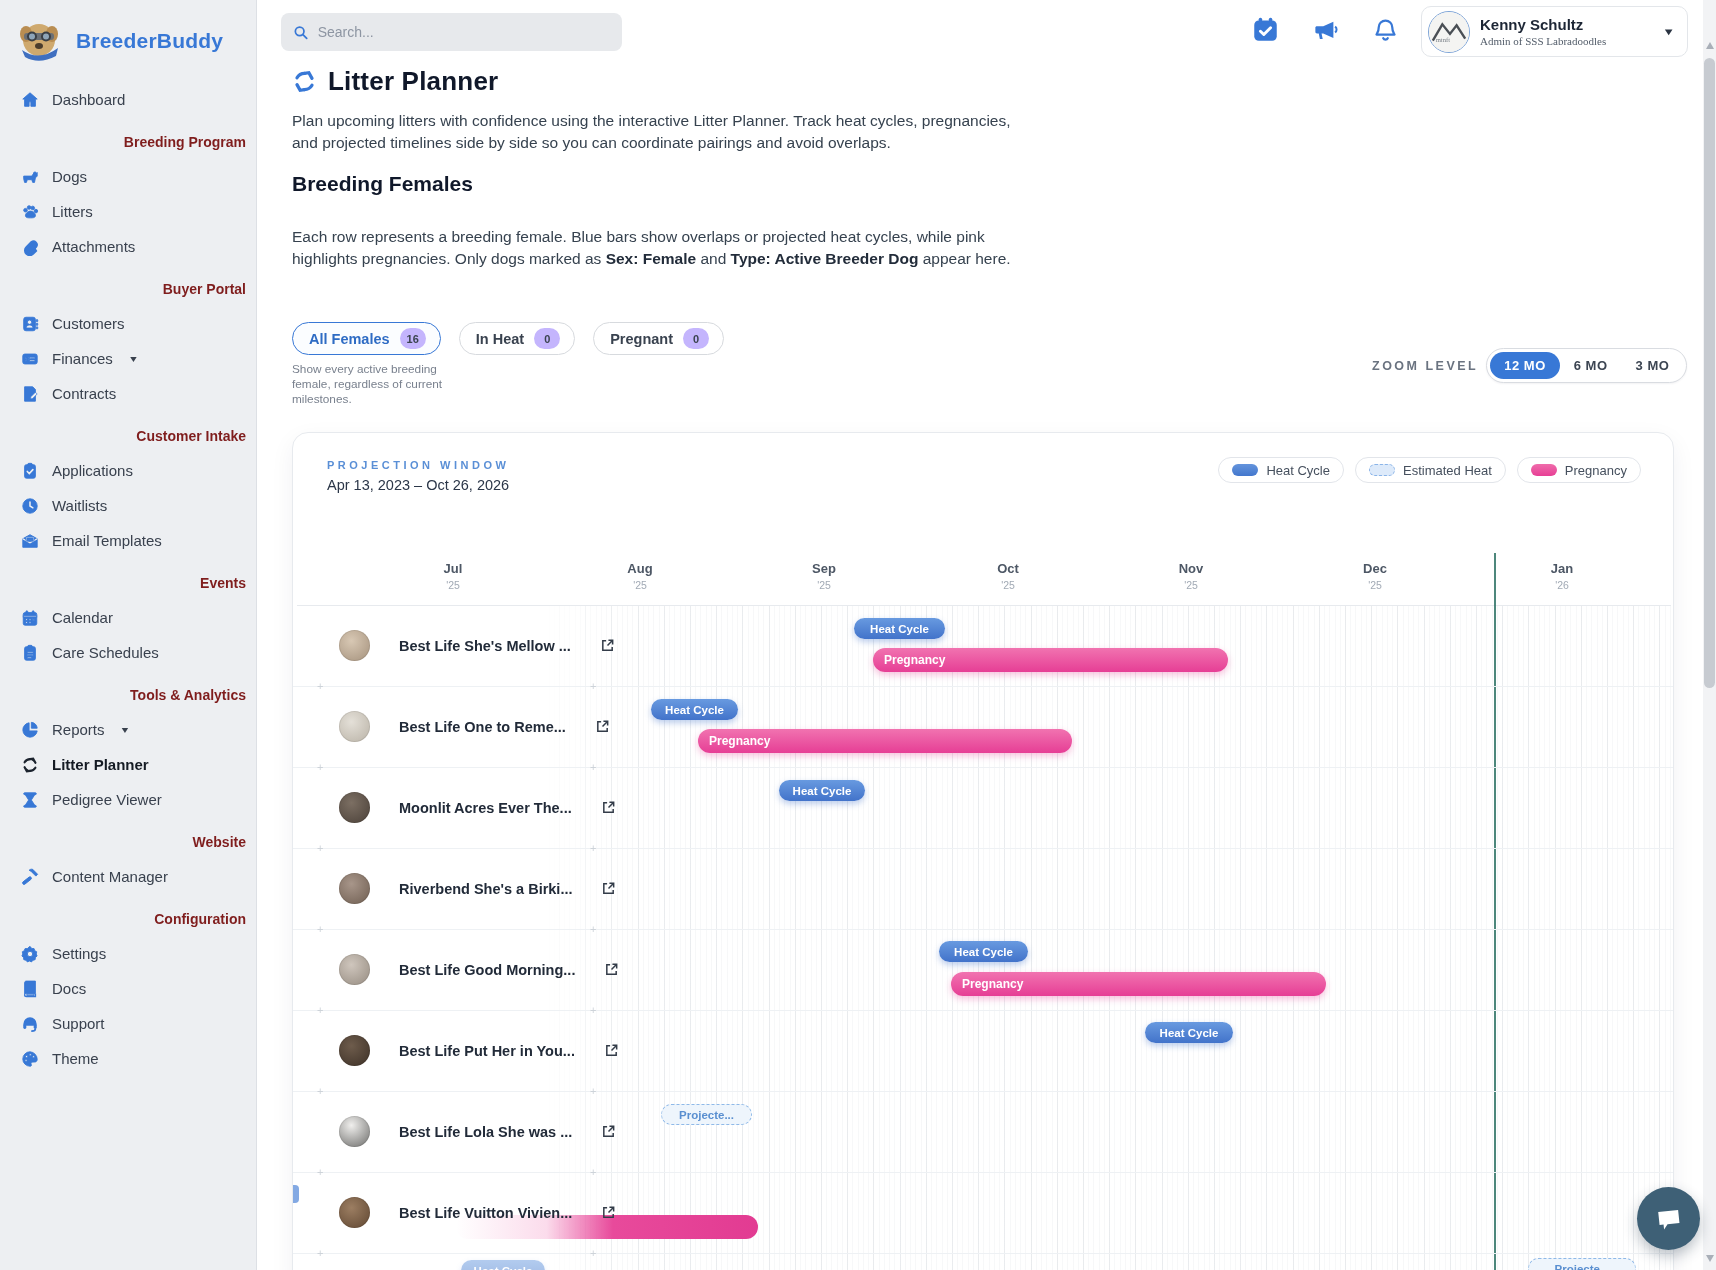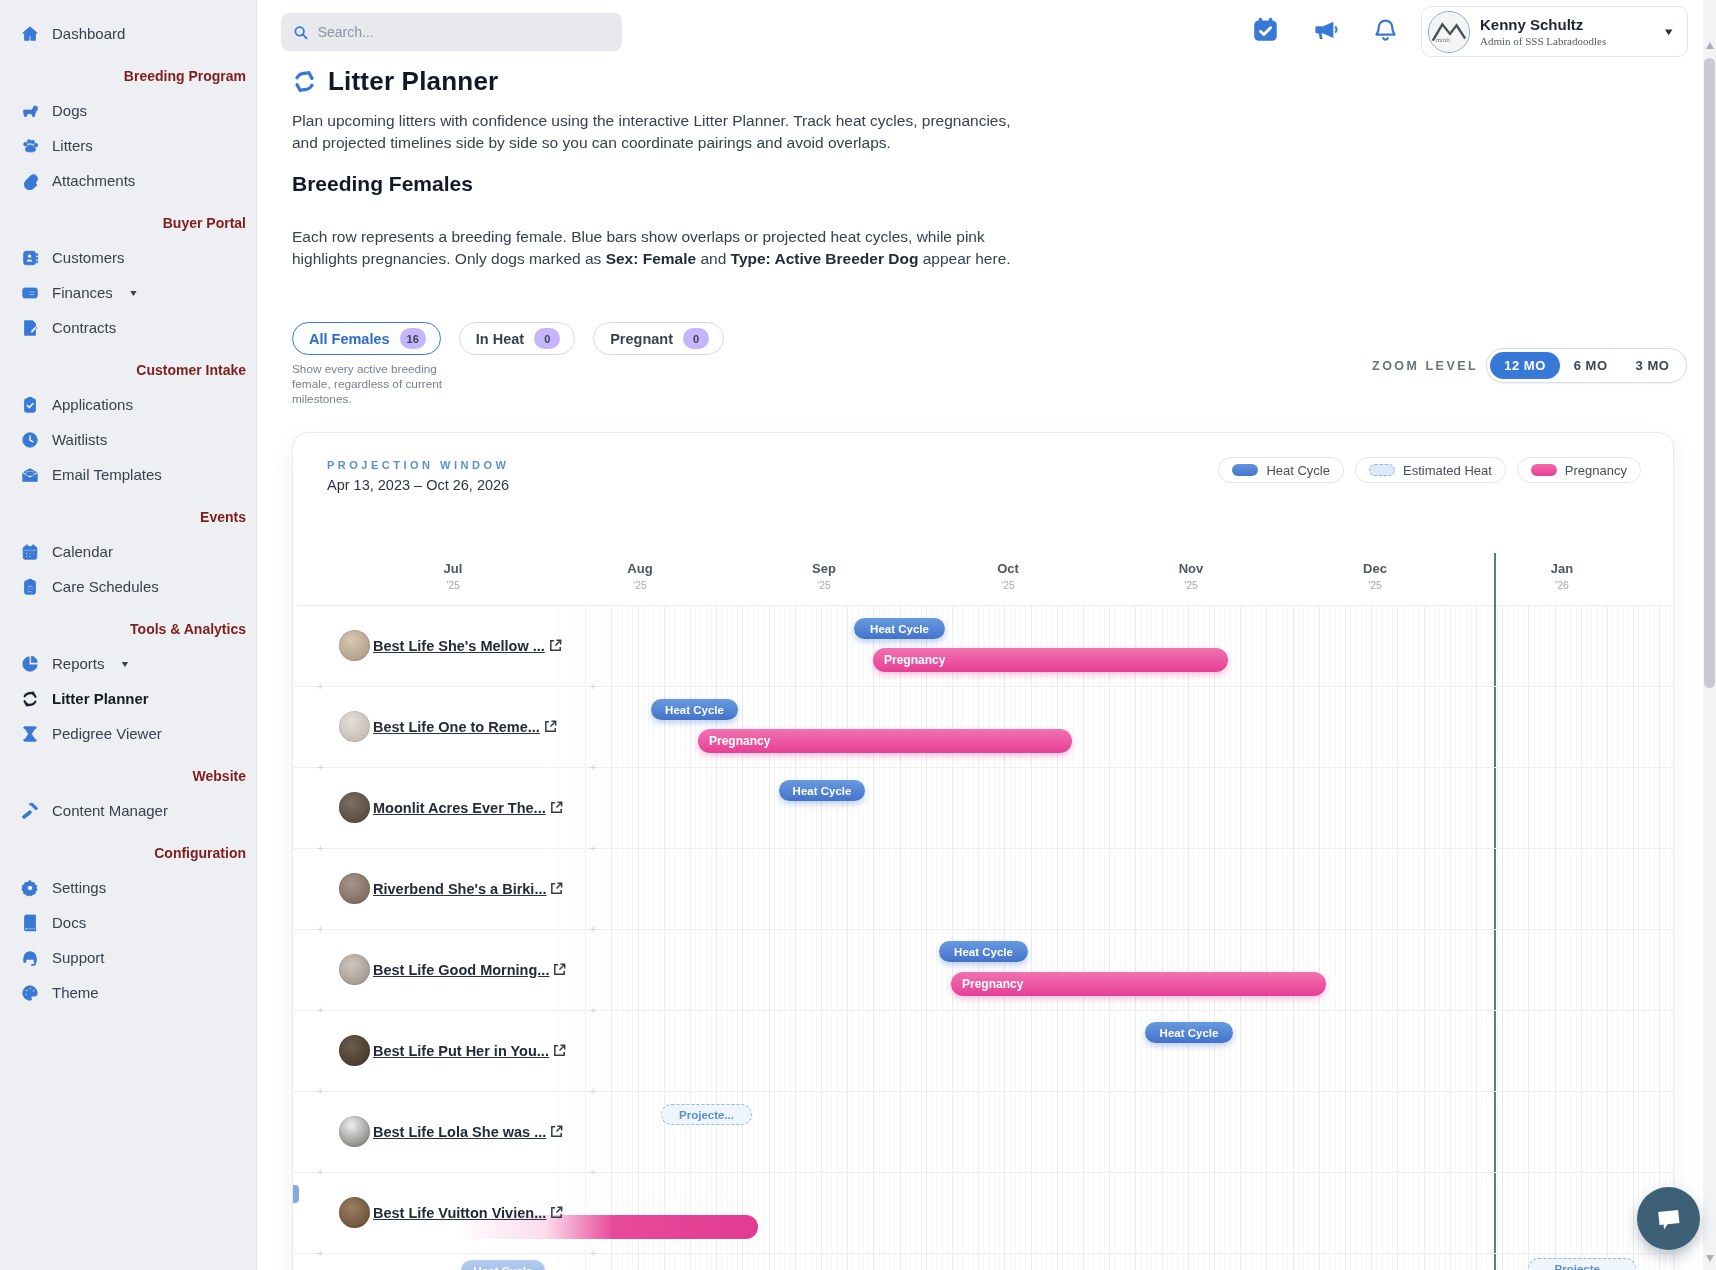--- a/index.html
+++ b/index.html
@@ -89,21 +89,21 @@
 
   .plot { position:absolute; left:0; top:173px; width:1382px; height:687px;
     background:
       repeating-linear-gradient(90deg, rgba(110,124,140,.10) 0 1px, transparent 1px 26.2px),
       repeating-linear-gradient(90deg, rgba(110,124,140,.055) 0 1px, transparent 1px 5.24px);
     background-position:4px 0; }
   .label-fade { position:absolute; left:0; top:0; width:330px; height:100%;
     background:linear-gradient(90deg,#fff 0 76%, rgba(255,255,255,0) 100%); }
   .row { position:absolute; left:0; width:1382px; height:81px; border-bottom:1px solid #eef1f4; }
   .tick { position:absolute; bottom:-6px; font-size:11px; color:#cdd3d9; }
-  .rowlabel { position:absolute; left:46px; top:24px; display:flex; align-items:center; gap:3px;text-decoration:underline; }
+  .rowlabel { position:absolute; left:46px; top:24px; display:flex; align-items:center; gap:29px; }
   .davatar { width:31px; height:31px; border-radius:50%; box-shadow:0 0 0 1px rgba(0,0,0,.08) inset; }
   .dogname { font-size:14.5px; font-weight:bold; color:#222b39; white-space:nowrap; }
   .extlink { width:15px; height:15px; stroke:#333c49; fill:none; cursor:pointer; }
 
   .bar { position:absolute; display:flex; align-items:center; color:#fff; font-weight:bold;
     white-space:nowrap; overflow:hidden; }
   .bar-heat { height:21px; border-radius:11px; font-size:11.5px; justify-content:center;
     background:linear-gradient(180deg,#689ae0,#4273ca);
     box-shadow:0 3px 6px rgba(66,115,202,.35); }
   .bar-preg { height:24px; border-radius:12px; font-size:12px; padding-left:11px;
@@ -128,20 +128,37 @@
   .sb-thumb { position:absolute; right:1px; top:58px; width:11px; height:630px; border-radius:6px; background:#c7cbd1; }
 
   .chat-fab { position:absolute; left:1637px; top:1187px; width:63px; height:63px; border-radius:50%;
     background:#3e6076; display:flex; align-items:center; justify-content:center; cursor:pointer;
     box-shadow:0 6px 14px rgba(30,50,70,.3); }
 </style>
 </head>
 <body>
 
 <aside class="sidebar">
+  <div class="brand">
+    <div class="brand-logo">
+      <svg viewBox="0 0 46 46">
+          <circle cx="23" cy="22" r="16" fill="#cfa96e"></circle>
+        <ellipse cx="10" cy="16" rx="6" ry="8" fill="#b98d52"></ellipse>
+          <ellipse cx="36" cy="16" rx="6" ry="8" fill="#b98d52"></ellipse>
+        <rect x="8" y="15" width="30" height="7" rx="3" fill="#6b6f75"></rect>
+        <circle cx="16" cy="18.5" r="5" fill="#3a3e44"></circle>
+          <circle cx="30" cy="18.5" r="5" fill="#3a3e44"></circle>
+        <circle cx="16" cy="18.5" r="3" fill="#8ea4b8"></circle>
+          <circle cx="30" cy="18.5" r="3" fill="#8ea4b8"></circle>
+        <ellipse cx="23" cy="28" rx="4" ry="3" fill="#4a3c2c"></ellipse>
+        <path d="M6 32 Q23 44 42 30 L40 38 Q23 47 9 39 Z" fill="#3f6fc0"></path>
+        </svg>
+    </div>
+    <div class="brand-name">BreederBuddy</div>
+  </div>
   <nav class="nav">
     <div class="nav-item">
       <span class="nicon">
           <svg viewBox="0 0 20 20">
             <path d="M10 2 2 9h2v8h5v-5h2v5h5V9h2z"></path>
           </svg>
         </span>
       <span>Dashboard</span>
     </div>
     <div class="nav-header">Breeding Program</div>

